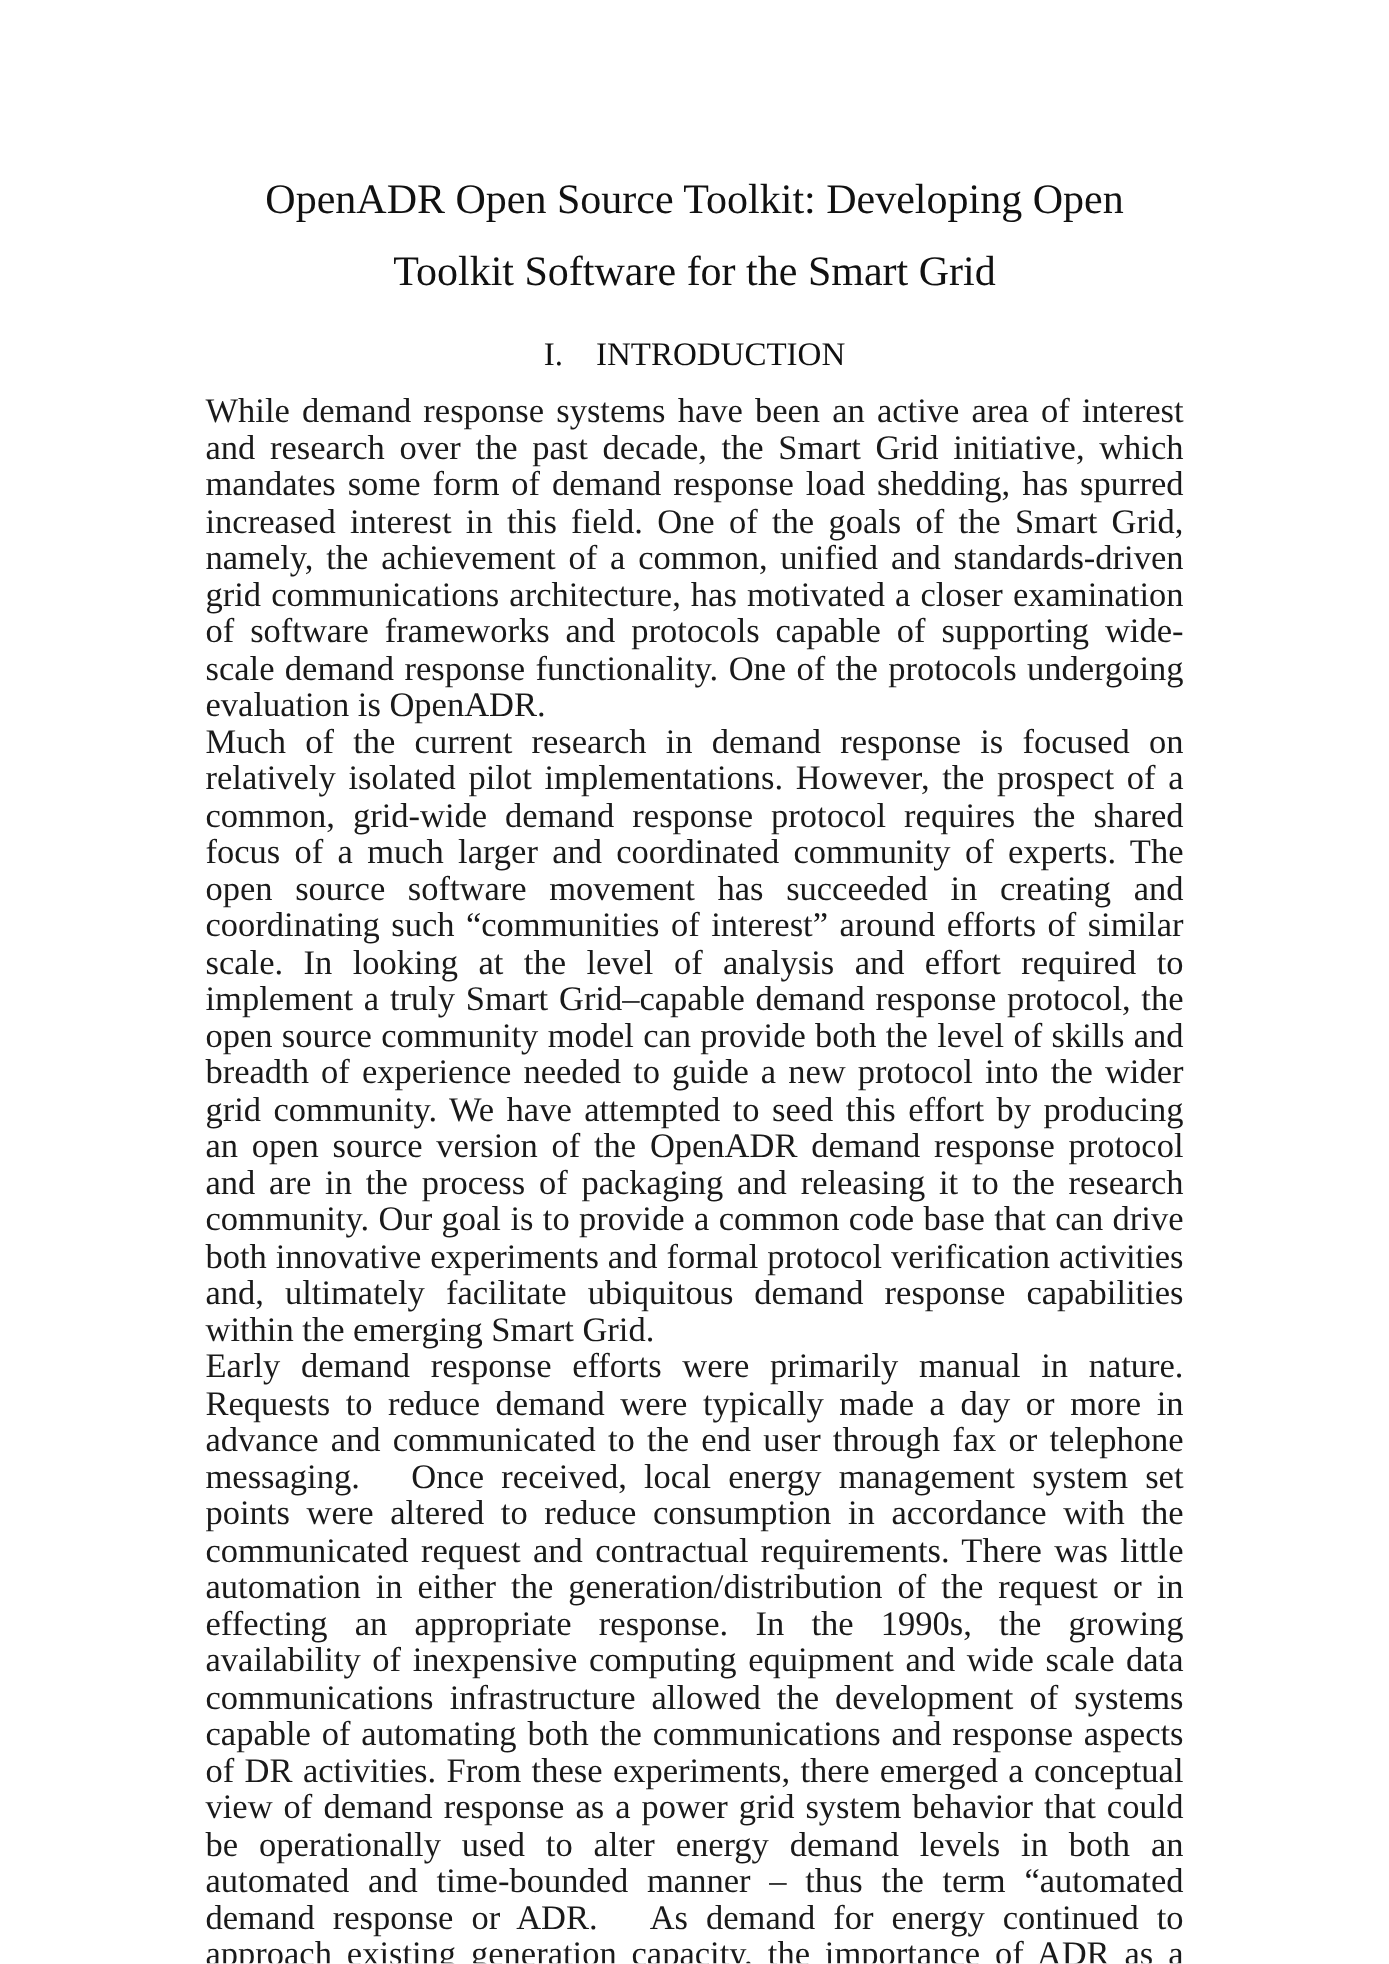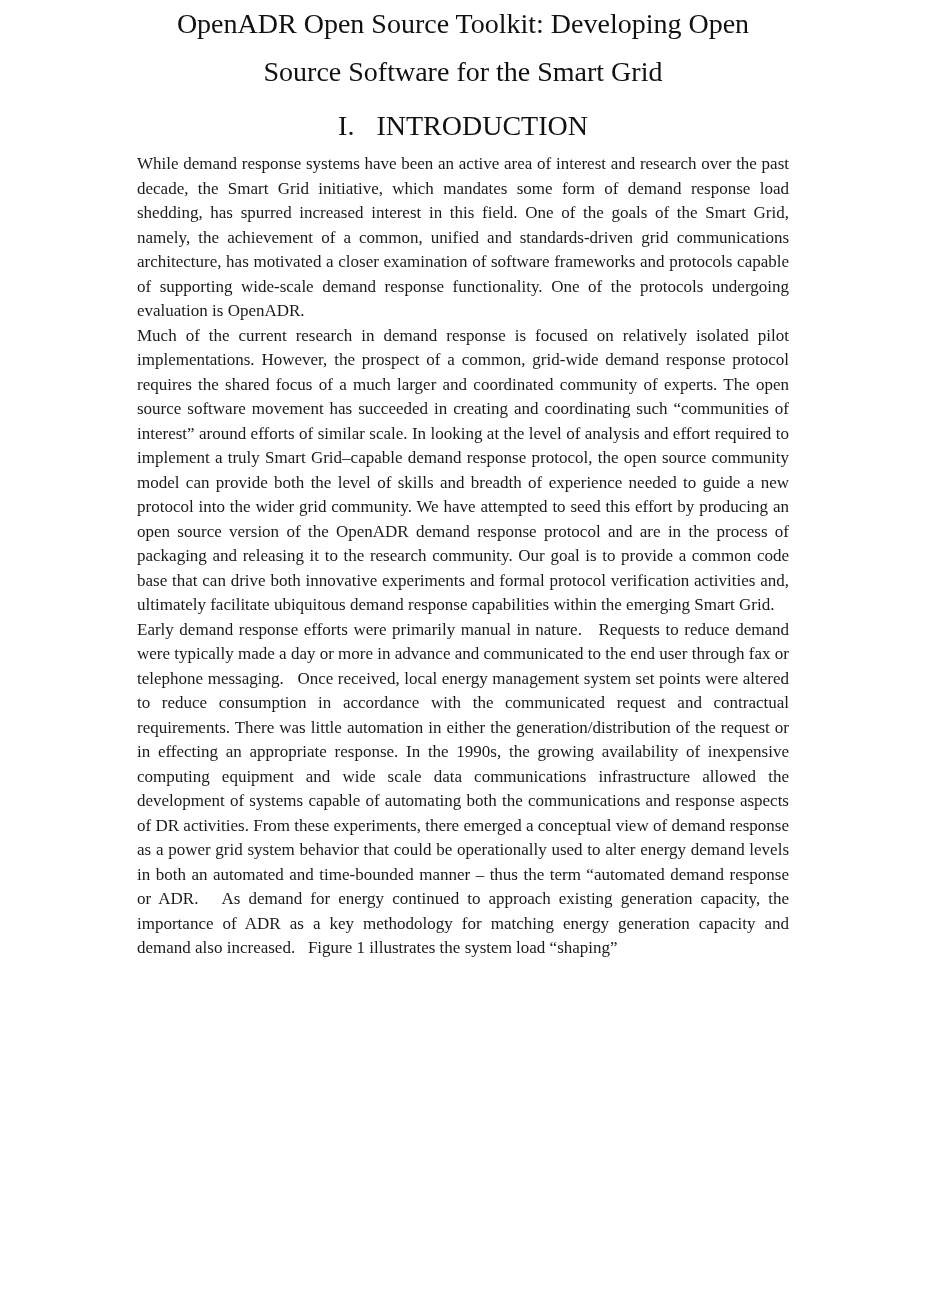--- a/index.html
+++ b/index.html
@@ -15,58 +15,59 @@
     overflow: hidden;
     font-family: "Liberation Serif", "DejaVu Serif", serif;
     color: #1a1a1a;
     box-sizing: border-box;
   }
   .content {
     margin: 0 137px;
     width: 652px;
   }
   .paper-title {
+    padding-top: 110px;
     text-align: center;
     font-size: 28px;
     line-height: 48px;
     font-weight: 400;
     color: #111111;
   }
   .section-heading {
     text-align: center;
-    font-size: 28px;
+    font-size: 22px;
     line-height: 28px;
     font-weight: 400;
     color: #111111;
   }
   .section-heading .sec-num {
     display: inline-block;
     margin-right: 22px;
   }
   .heading-1 { margin-top: 16px; margin-bottom: 12px; }
   .heading-2 { margin-top: 14px; margin-bottom: 14px; }
   .body-text p {
     margin: 0;
-    font-size: 17px;
+    font-size: 23px;
     line-height: 24.5px;
     text-align: justify;
     text-justify: inter-word;
     white-space: pre-wrap;
     color: #1a1a1a;
   }
 </style>
 </head>
 <body>
 
 <div class="page">
   <div class="content">
 
     <div class="paper-title">
       <div>OpenADR Open Source Toolkit: Developing Open</div>
-      <div>Source Software for the Smart Grid</div>
+      <div>Toolkit Software for the Smart Grid</div>
     </div>
 
     <div class="section-heading heading-1">
       <span class="sec-num">I.</span><span>INTRODUCTION</span>
     </div>
 
     <div class="body-text">
       <p>While demand response systems have been an active area of interest and research over the past decade, the Smart Grid initiative, which mandates some form of demand response load shedding, has spurred increased interest in this field. One of the goals of the Smart Grid, namely, the achievement of a common, unified and standards-driven grid communications architecture, has motivated a closer examination of software frameworks and protocols capable of supporting wide-scale demand response functionality. One of the protocols undergoing evaluation is OpenADR.</p>
       <p>Much of the current research in demand response is focused on relatively isolated pilot implementations. However, the prospect of a common, grid-wide demand response protocol requires the shared focus of a much larger and coordinated community of experts. The open source software movement has succeeded in creating and coordinating such “communities of interest” around efforts of similar scale. In looking at the level of analysis and effort required to implement a truly Smart Grid–capable demand response protocol, the open source community model can provide both the level of skills and breadth of experience needed to guide a new protocol into the wider grid community. We have attempted to seed this effort by producing an open source version of the OpenADR demand response protocol and are in the process of packaging and releasing it to the research community. Our goal is to provide a common code base that can drive both innovative experiments and formal protocol verification activities and, ultimately facilitate ubiquitous demand response capabilities within the emerging Smart Grid.</p>
     </div>

